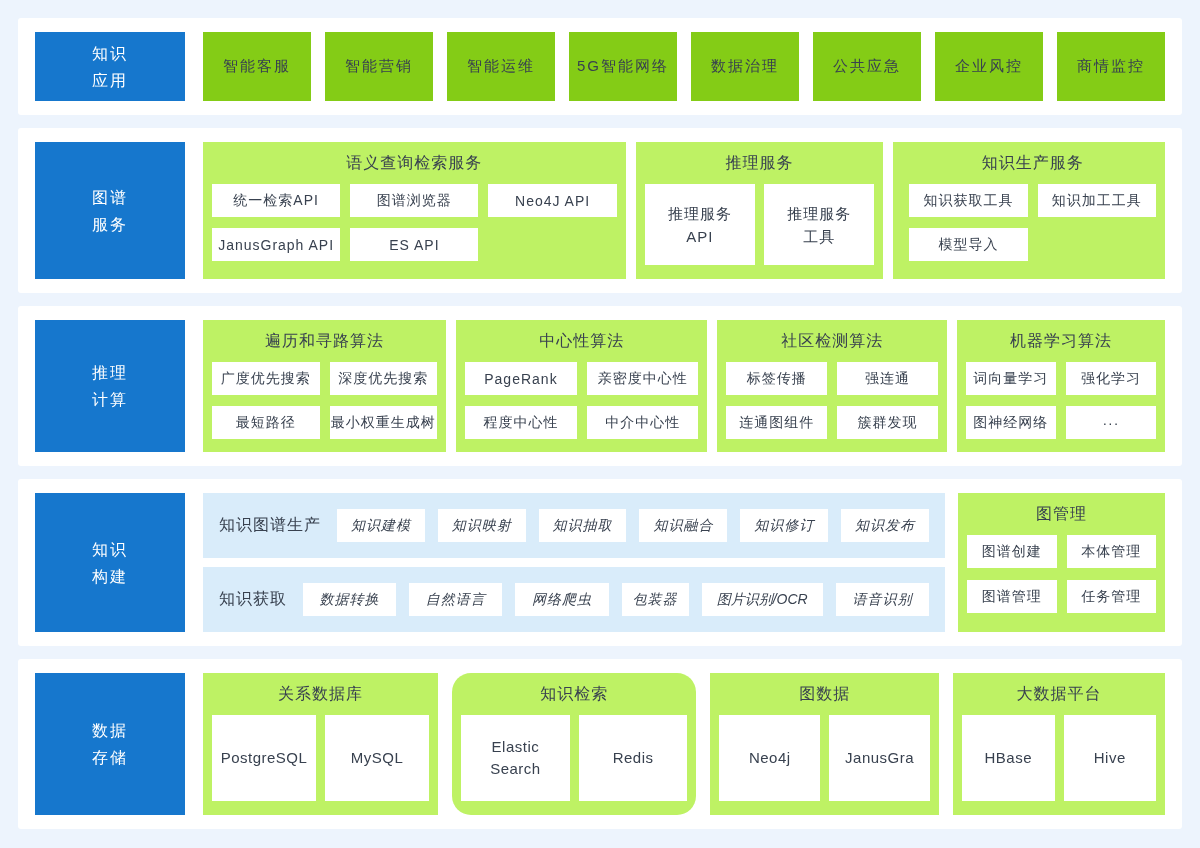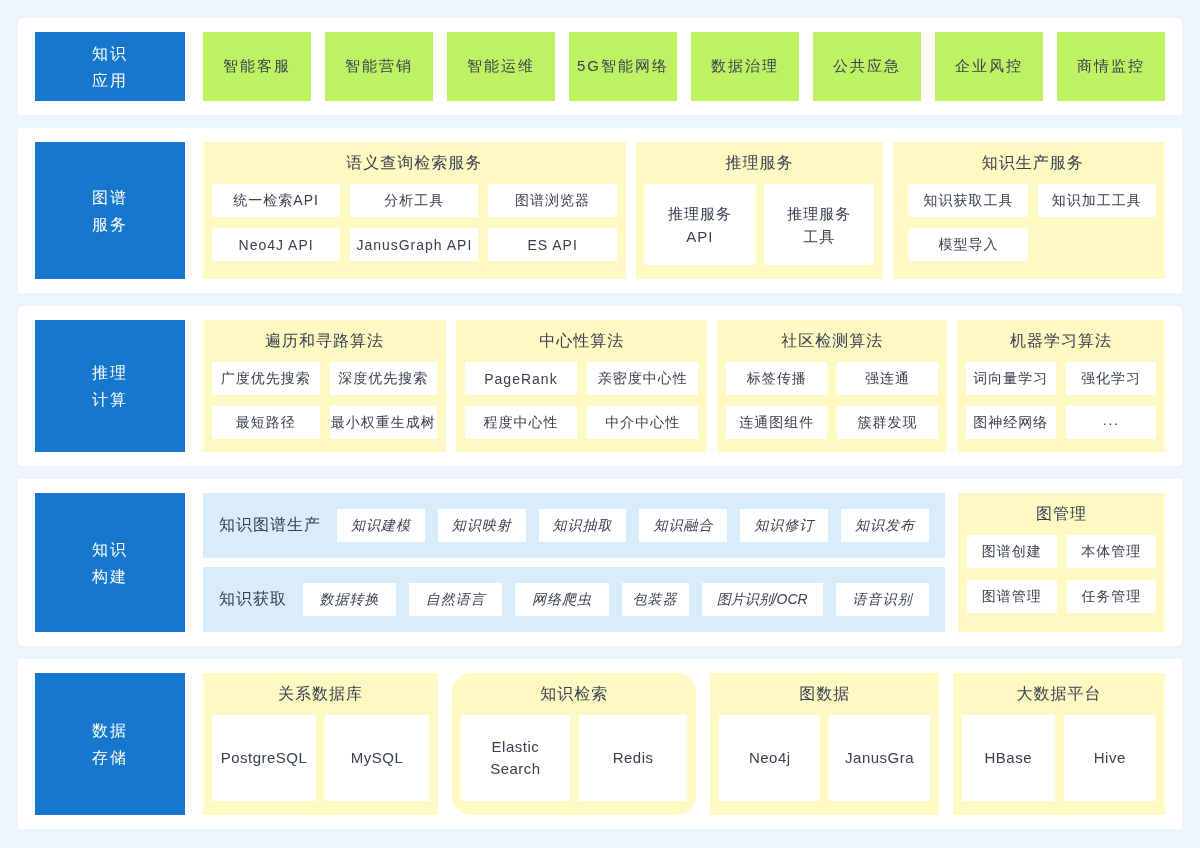--- a/index.html
+++ b/index.html
@@ -37,27 +37,27 @@
     font-size:16px;line-height:27px;letter-spacing:2px;
   }
   .content{
     flex:1;margin-left:18px;
     display:flex;gap:10px;
     min-width:0;
   }
   
   .app-tile{
     flex:1;
-    background:#bef264;
+    background:#84cc16;
     display:flex;align-items:center;justify-content:center;
     font-size:15px;letter-spacing:2px;
   }
   
   .group{
-    background:#fef9c3;
+    background:#bef264;
     display:flex;flex-direction:column;
     padding:0 9px 14px 9px;
     box-sizing:border-box;
     min-width:0;
   }
   .gtitle{
     height:42px;flex-shrink:0;
     display:flex;align-items:center;justify-content:center;
     font-size:16px;letter-spacing:1px;font-weight:500;
   }
@@ -141,21 +141,20 @@
     <div class="blabel">
       <span>图谱</span>
       <span>服务</span>
     </div>
     <div class="content">
       <div class="group g-sem">
         <div class="gtitle">语义查询检索服务</div>
         <div class="gbody">
           <div class="grid3">
             <div class="wtile">统一检索API</div>
-            <div class="wtile">分析工具</div>
             <div class="wtile">图谱浏览器</div>
             <div class="wtile">Neo4J API</div>
             <div class="wtile">JanusGraph API</div>
             <div class="wtile">ES API</div>
           </div>
         </div>
       </div>
       <div class="group g-rea">
         <div class="gtitle">推理服务</div>
         <div class="gbody">

